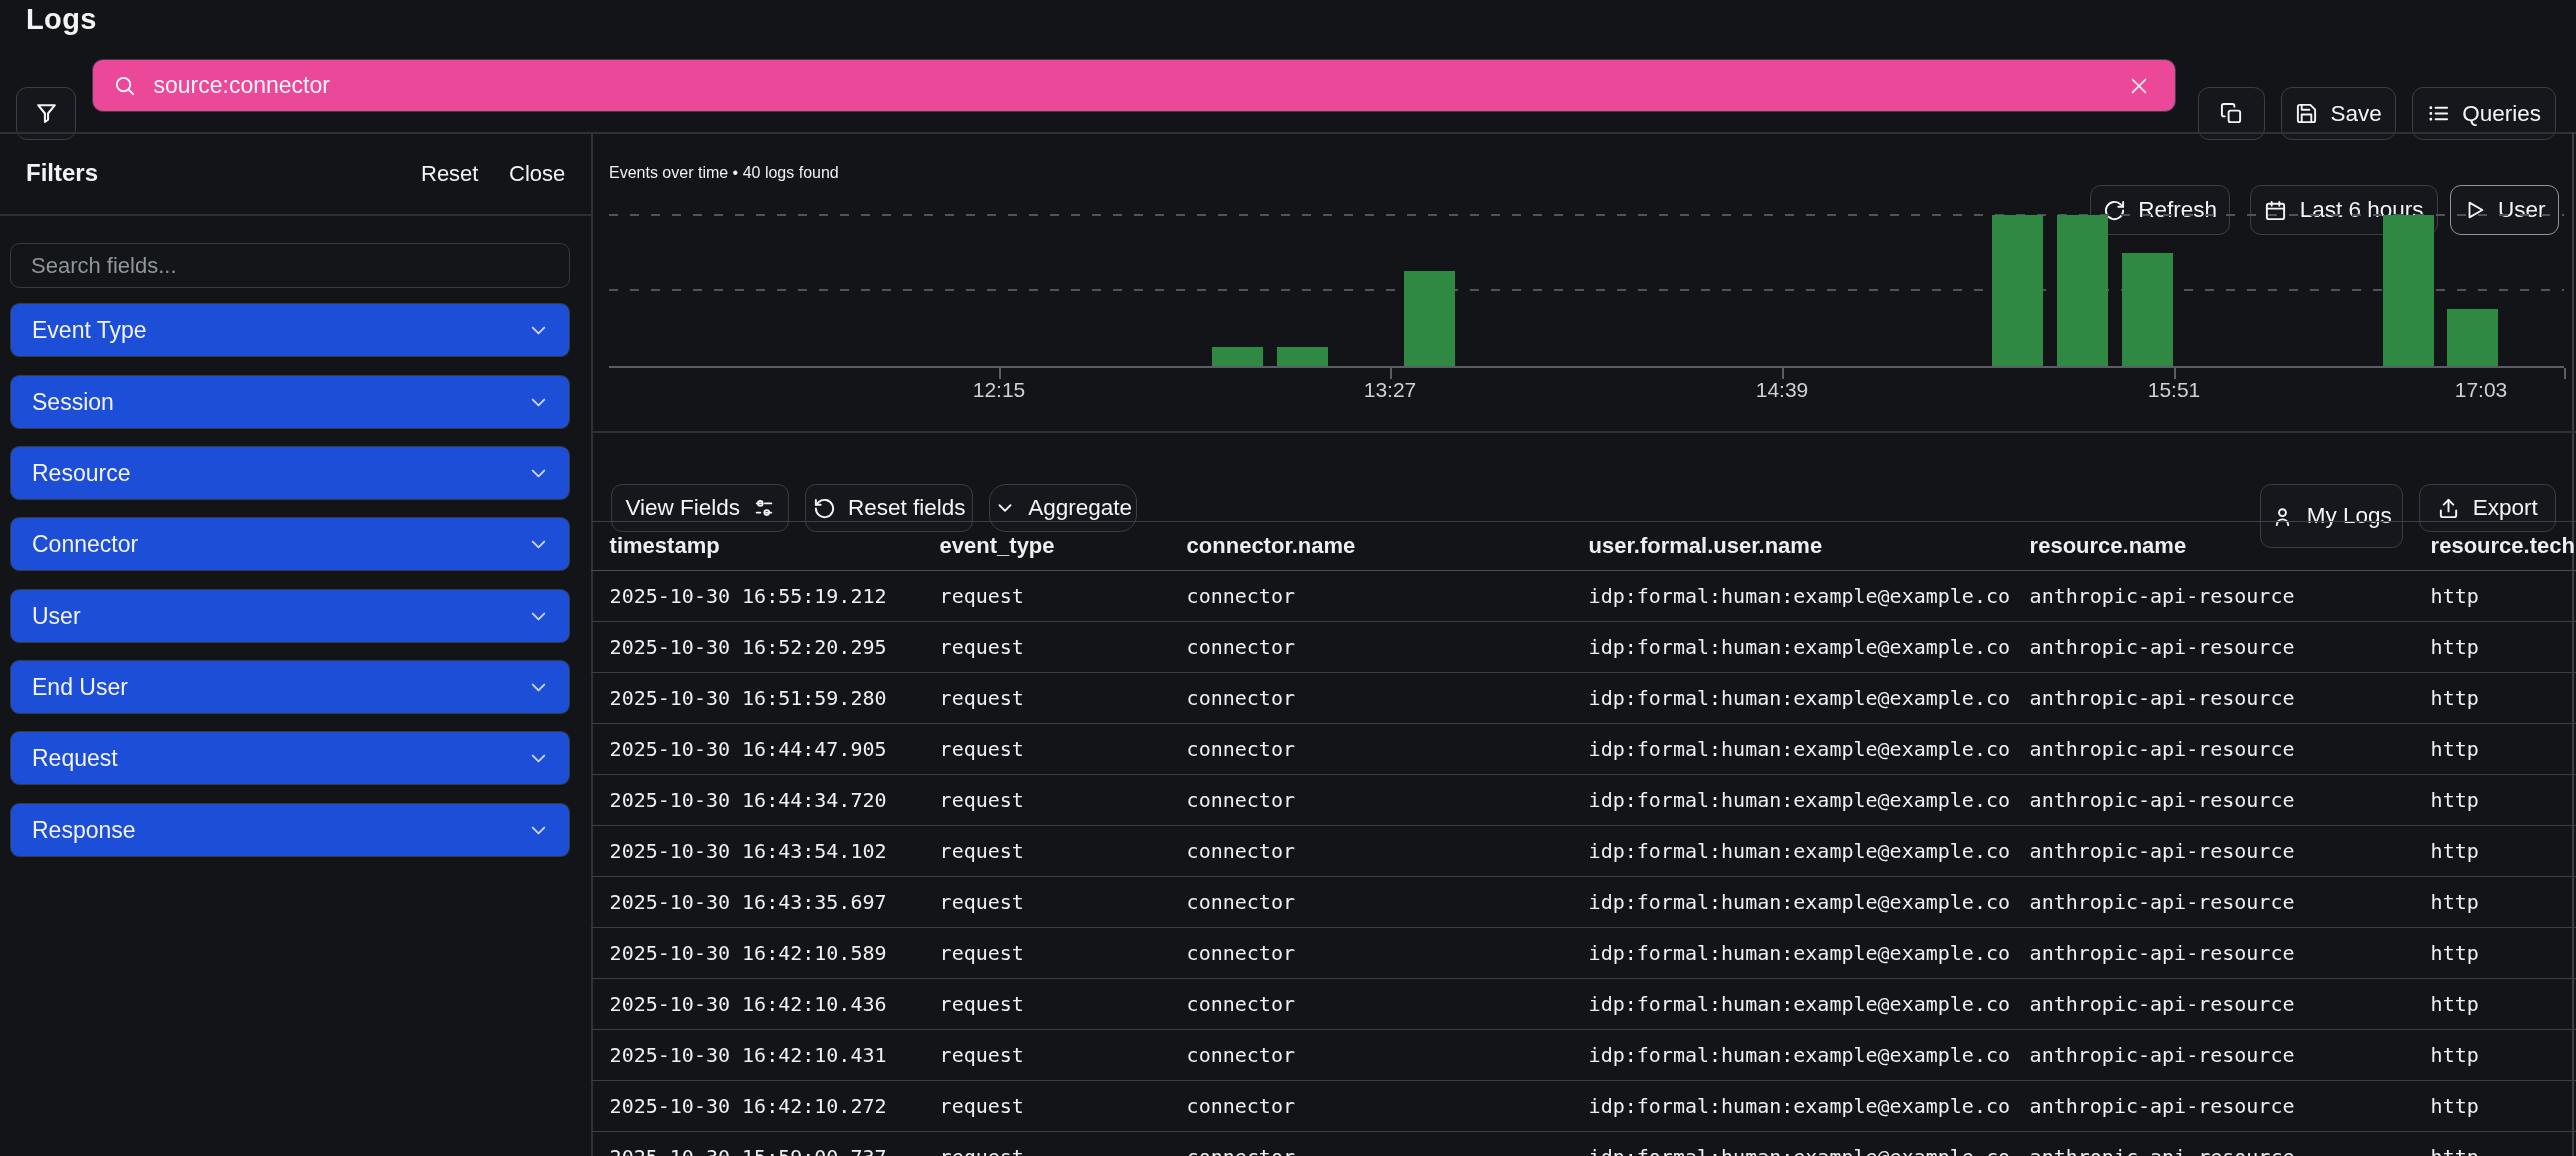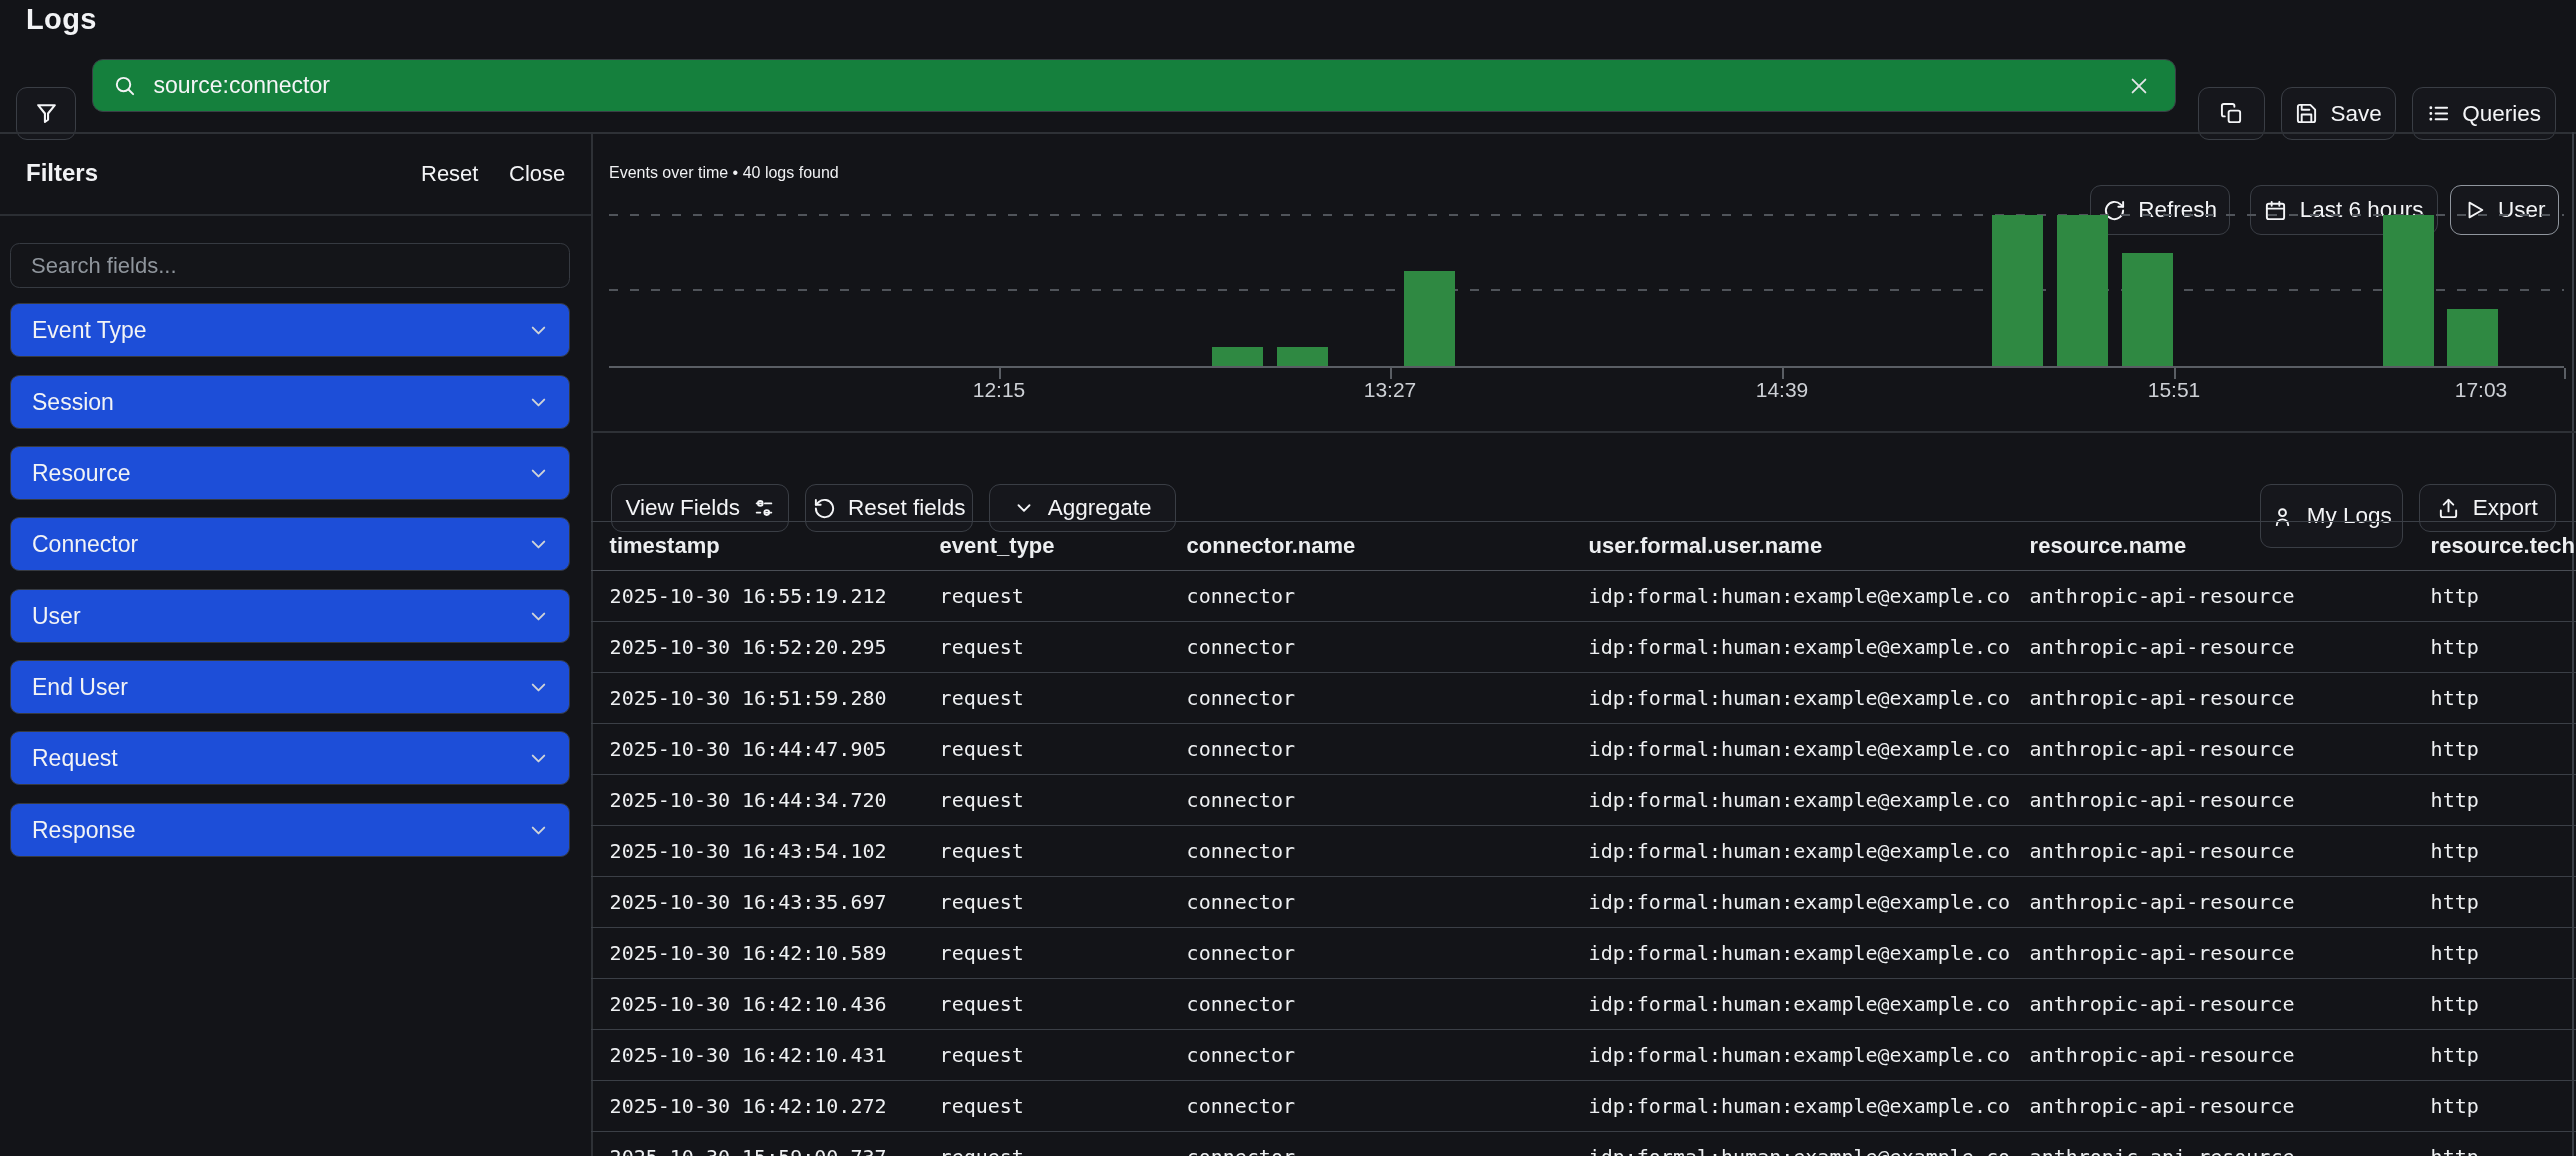--- a/index.html
+++ b/index.html
@@ -16,21 +16,21 @@
   #page-title{left:26px;top:3.1px;font-size:29px;font-weight:700;letter-spacing:0.4px;margin:0;}
   .btn{
     display:flex;align-items:center;justify-content:center;gap:12.4px;
     background:#16171c;border:1.6px solid #3a3e45;border-radius:11px;
     color:#f4f5f7;font-size:22.5px;font-weight:500;cursor:pointer;margin-top:28px;
   }
   #filter-toggle{left:16.3px;top:59px;width:60px;height:53px;}
   #search-bar{
     left:92px;top:59px;width:2084px;height:53px;
     display:flex;align-items:center;gap:15.5px;padding:0 20px;
-    background:#15803d;border:1.6px solid #3a3e45;border-radius:11px;
+    background:#ec4899;border:1.6px solid #3a3e45;border-radius:11px;
   }
   #search-input{
     flex:1;background:transparent;border:none;outline:none;color:#f4f5f7;
     font-size:23px;font-family:"Liberation Sans",sans-serif;
   }
   #search-clear{color:#e3e5e8;cursor:pointer;padding:4.7px;}
   #copy-button{left:2198px;top:59px;width:67px;height:53px;}
   #save-button{left:2281px;top:59px;width:115px;height:53px;}
   #queries-button{left:2412px;top:59px;width:144px;height:53px;}
 
@@ -69,21 +69,21 @@
   #x-axis{left:609px;top:366px;width:1955px;height:2.3px;background:#5a5e64;}
   .tick{position:absolute;top:368px;width:1.6px;height:11px;background:#5a5e64;}
   .xlabel{position:absolute;top:378px;transform:translateX(-50%);
     font-size:21px;color:#cdd0d5;font-weight:400;}
   .bar{position:absolute;background:#2f8942;}
   .section-divider{left:591px;top:431px;width:1985px;height:1.6px;background:#2e3136;}
 
   
   #view-fields-button{left:611px;top:456px;width:178px;height:48px;}
   #reset-fields-button{left:805px;top:456px;width:168px;height:48px;}
-  #aggregate-button{left:989px;top:456px;width:187px;height:48px;}
+  #aggregate-button{left:989px;top:456px;width:148px;height:48px;border-radius:17px;}
   #my-logs-button{left:2260px;top:456px;width:143px;height:64px;}
   #export-button{left:2419px;top:456px;width:137px;height:48px;}
 
   
   #table-wrap{left:591px;top:521px;width:1985px;height:636px;overflow:hidden;
     border-top:1.6px solid #3b3f46;}
   table{border-collapse:collapse;table-layout:fixed;width:1985px;}
   col.c1{width:330px;}col.c2{width:247px;}col.c3{width:402px;}
   col.c4{width:441px;}col.c5{width:401px;}col.c6{width:164px;}
   th{

